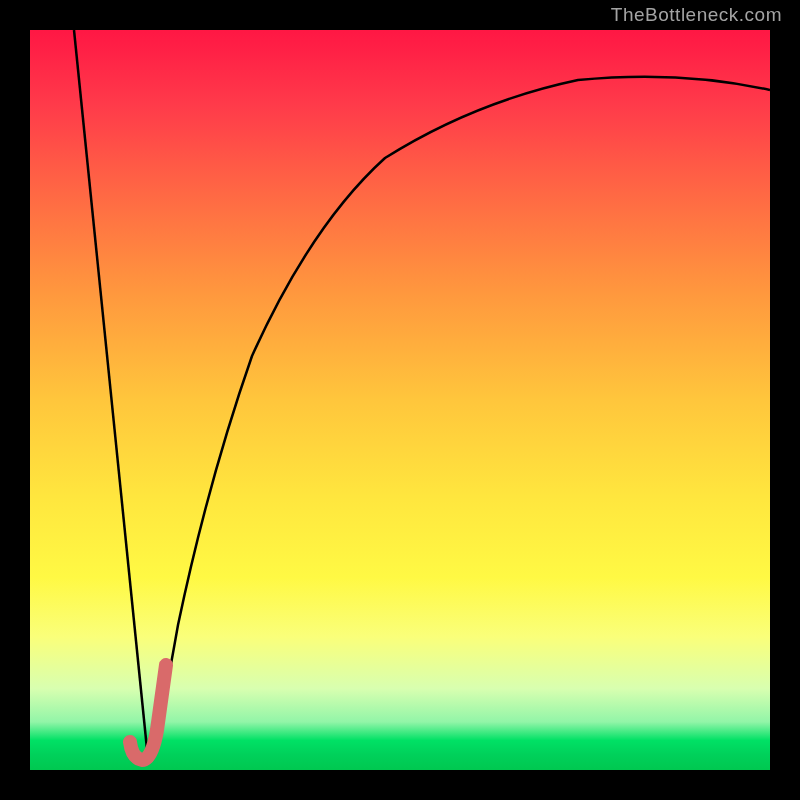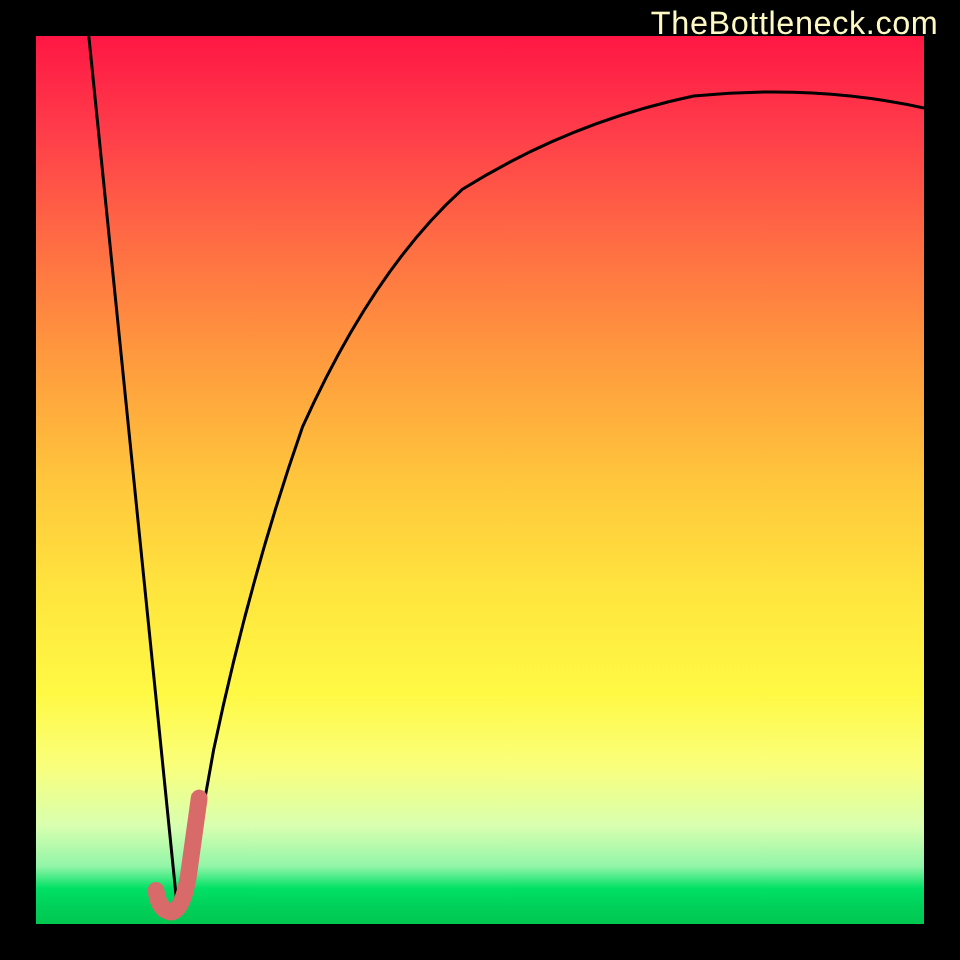--- a/index.html
+++ b/index.html
@@ -11,22 +11,22 @@
       width: 800px;
       height: 800px;
       background: #000;
       position: relative;
       font-family: Arial, sans-serif;
     }
     .watermark {
       position: absolute;
       top: 4px;
       right: 18px;
-      color: #fef9c3;
-      font-size: 27px;
+      color: #a3a3a3;
+      font-size: 19px;
       font-weight: 500;
       z-index: 10;
       letter-spacing: 0.5px;
     }
     .plot-area {
       position: absolute;
       top: 30px;
       left: 30px;
       width: 740px;
       height: 740px;

